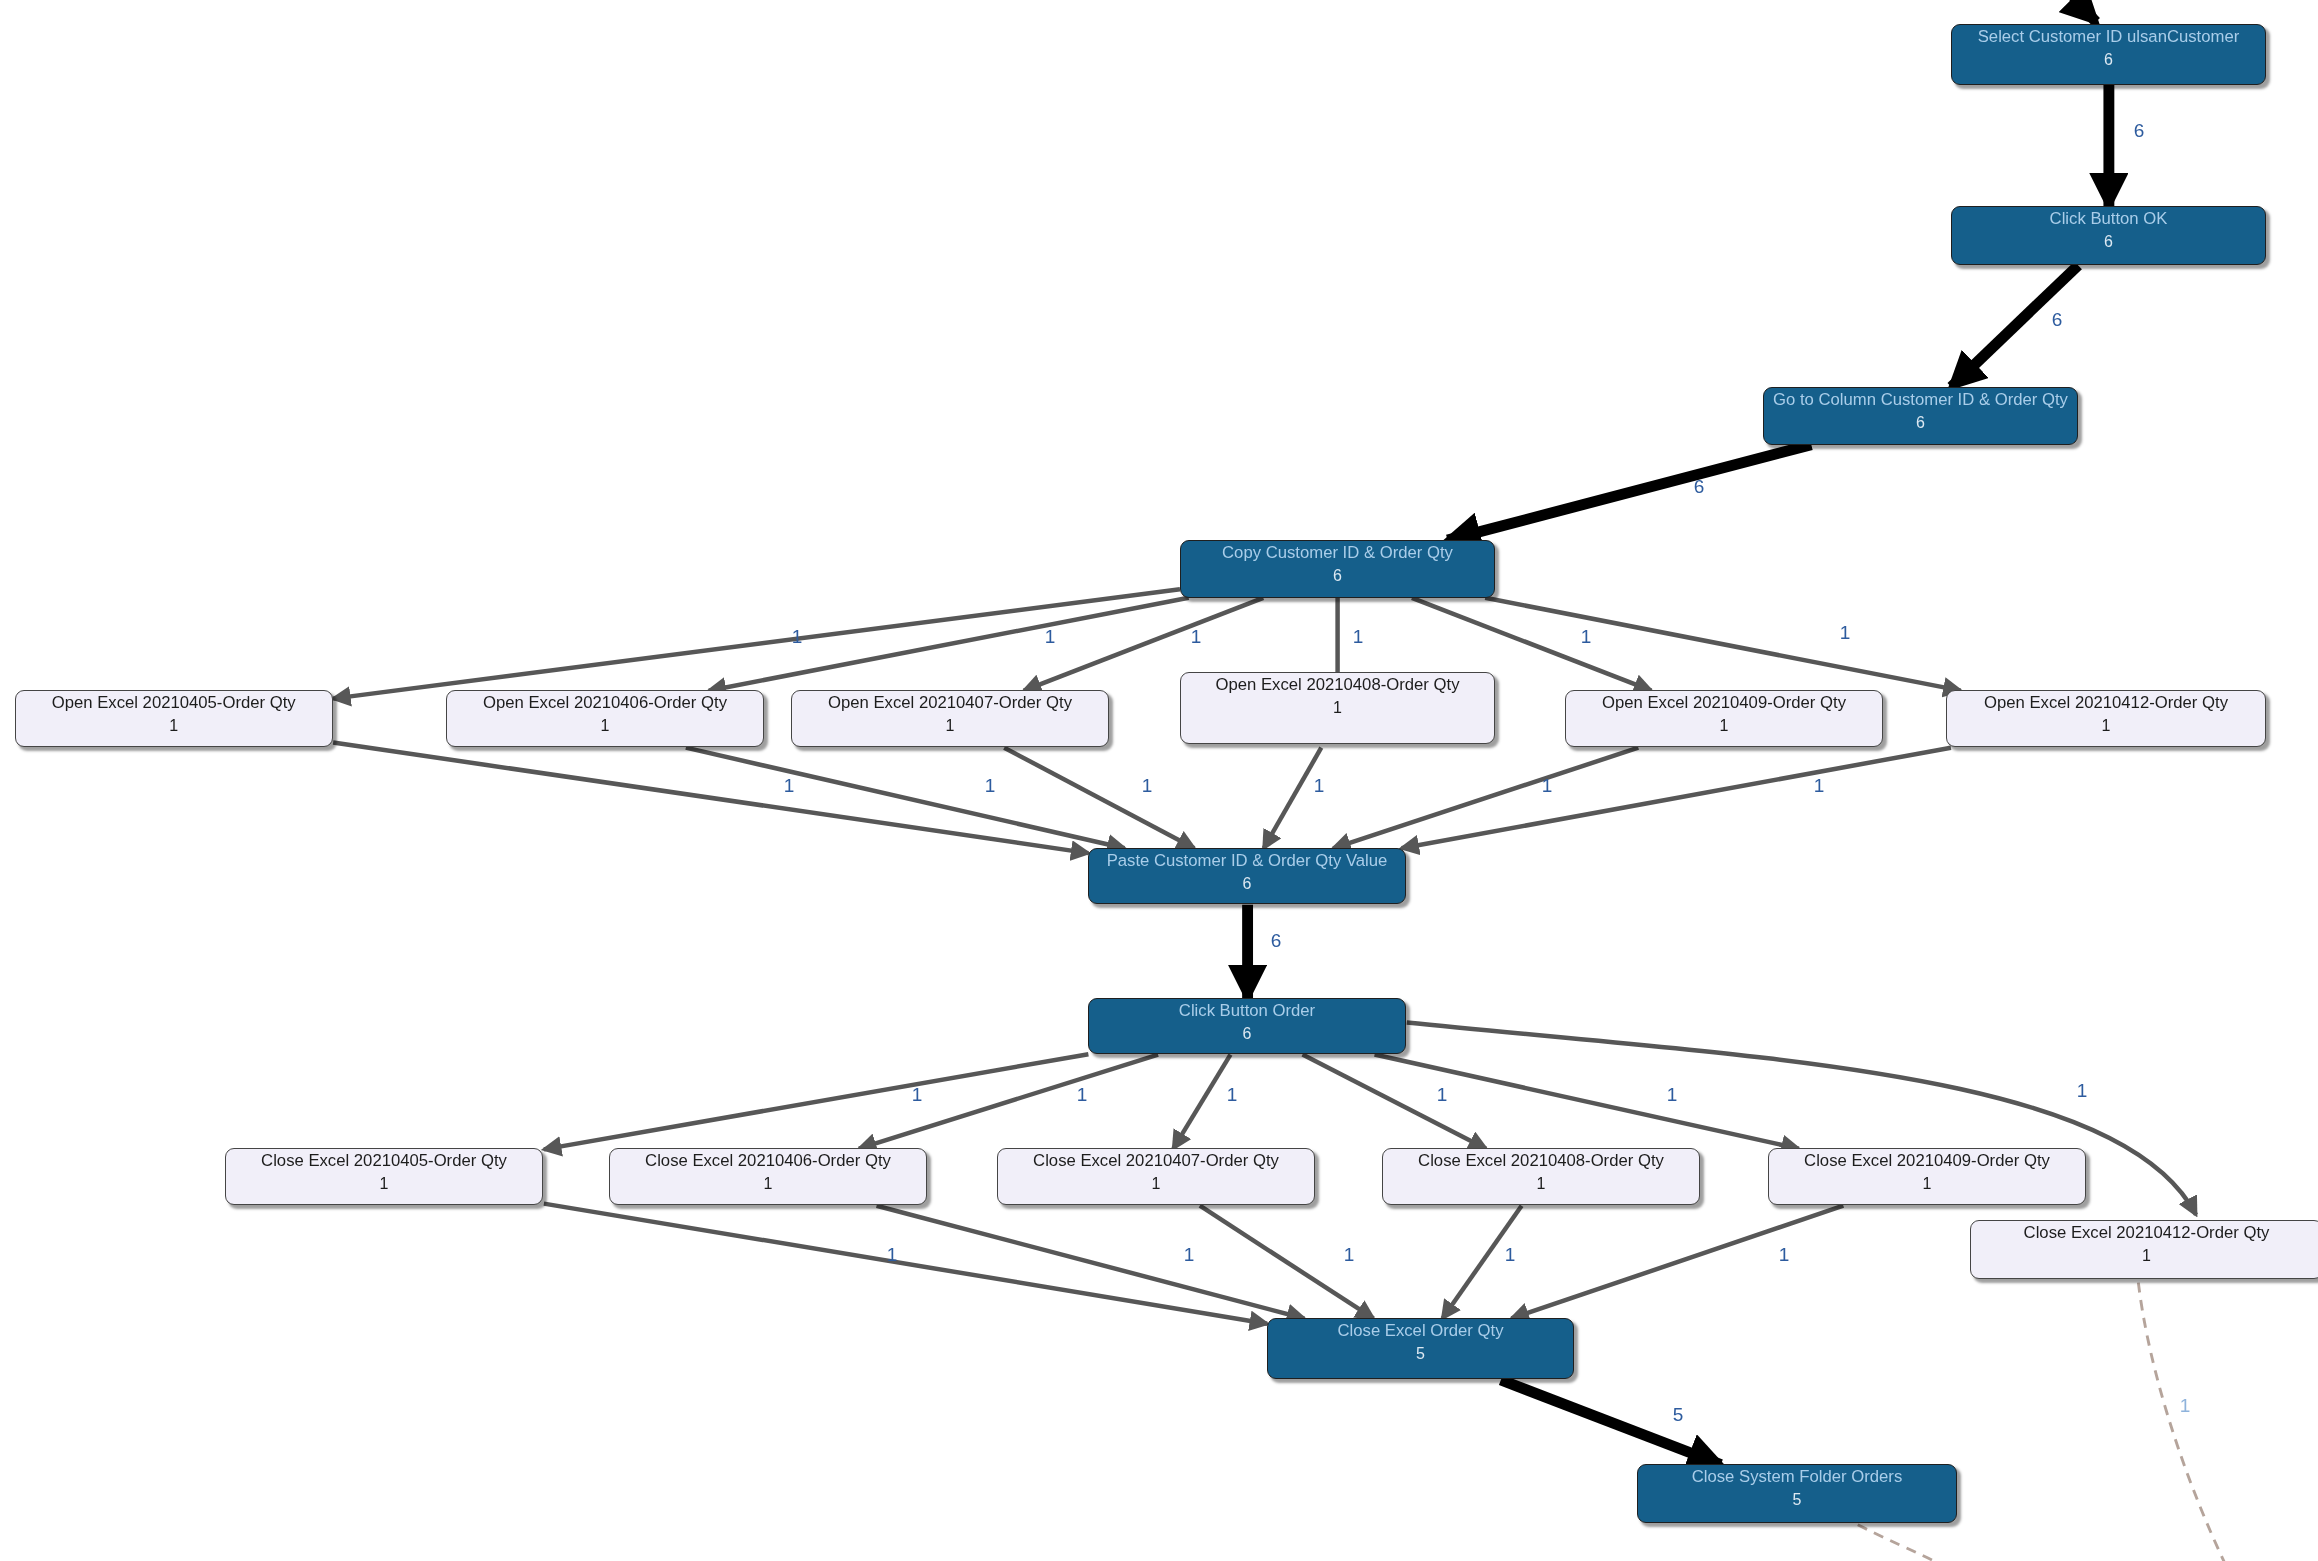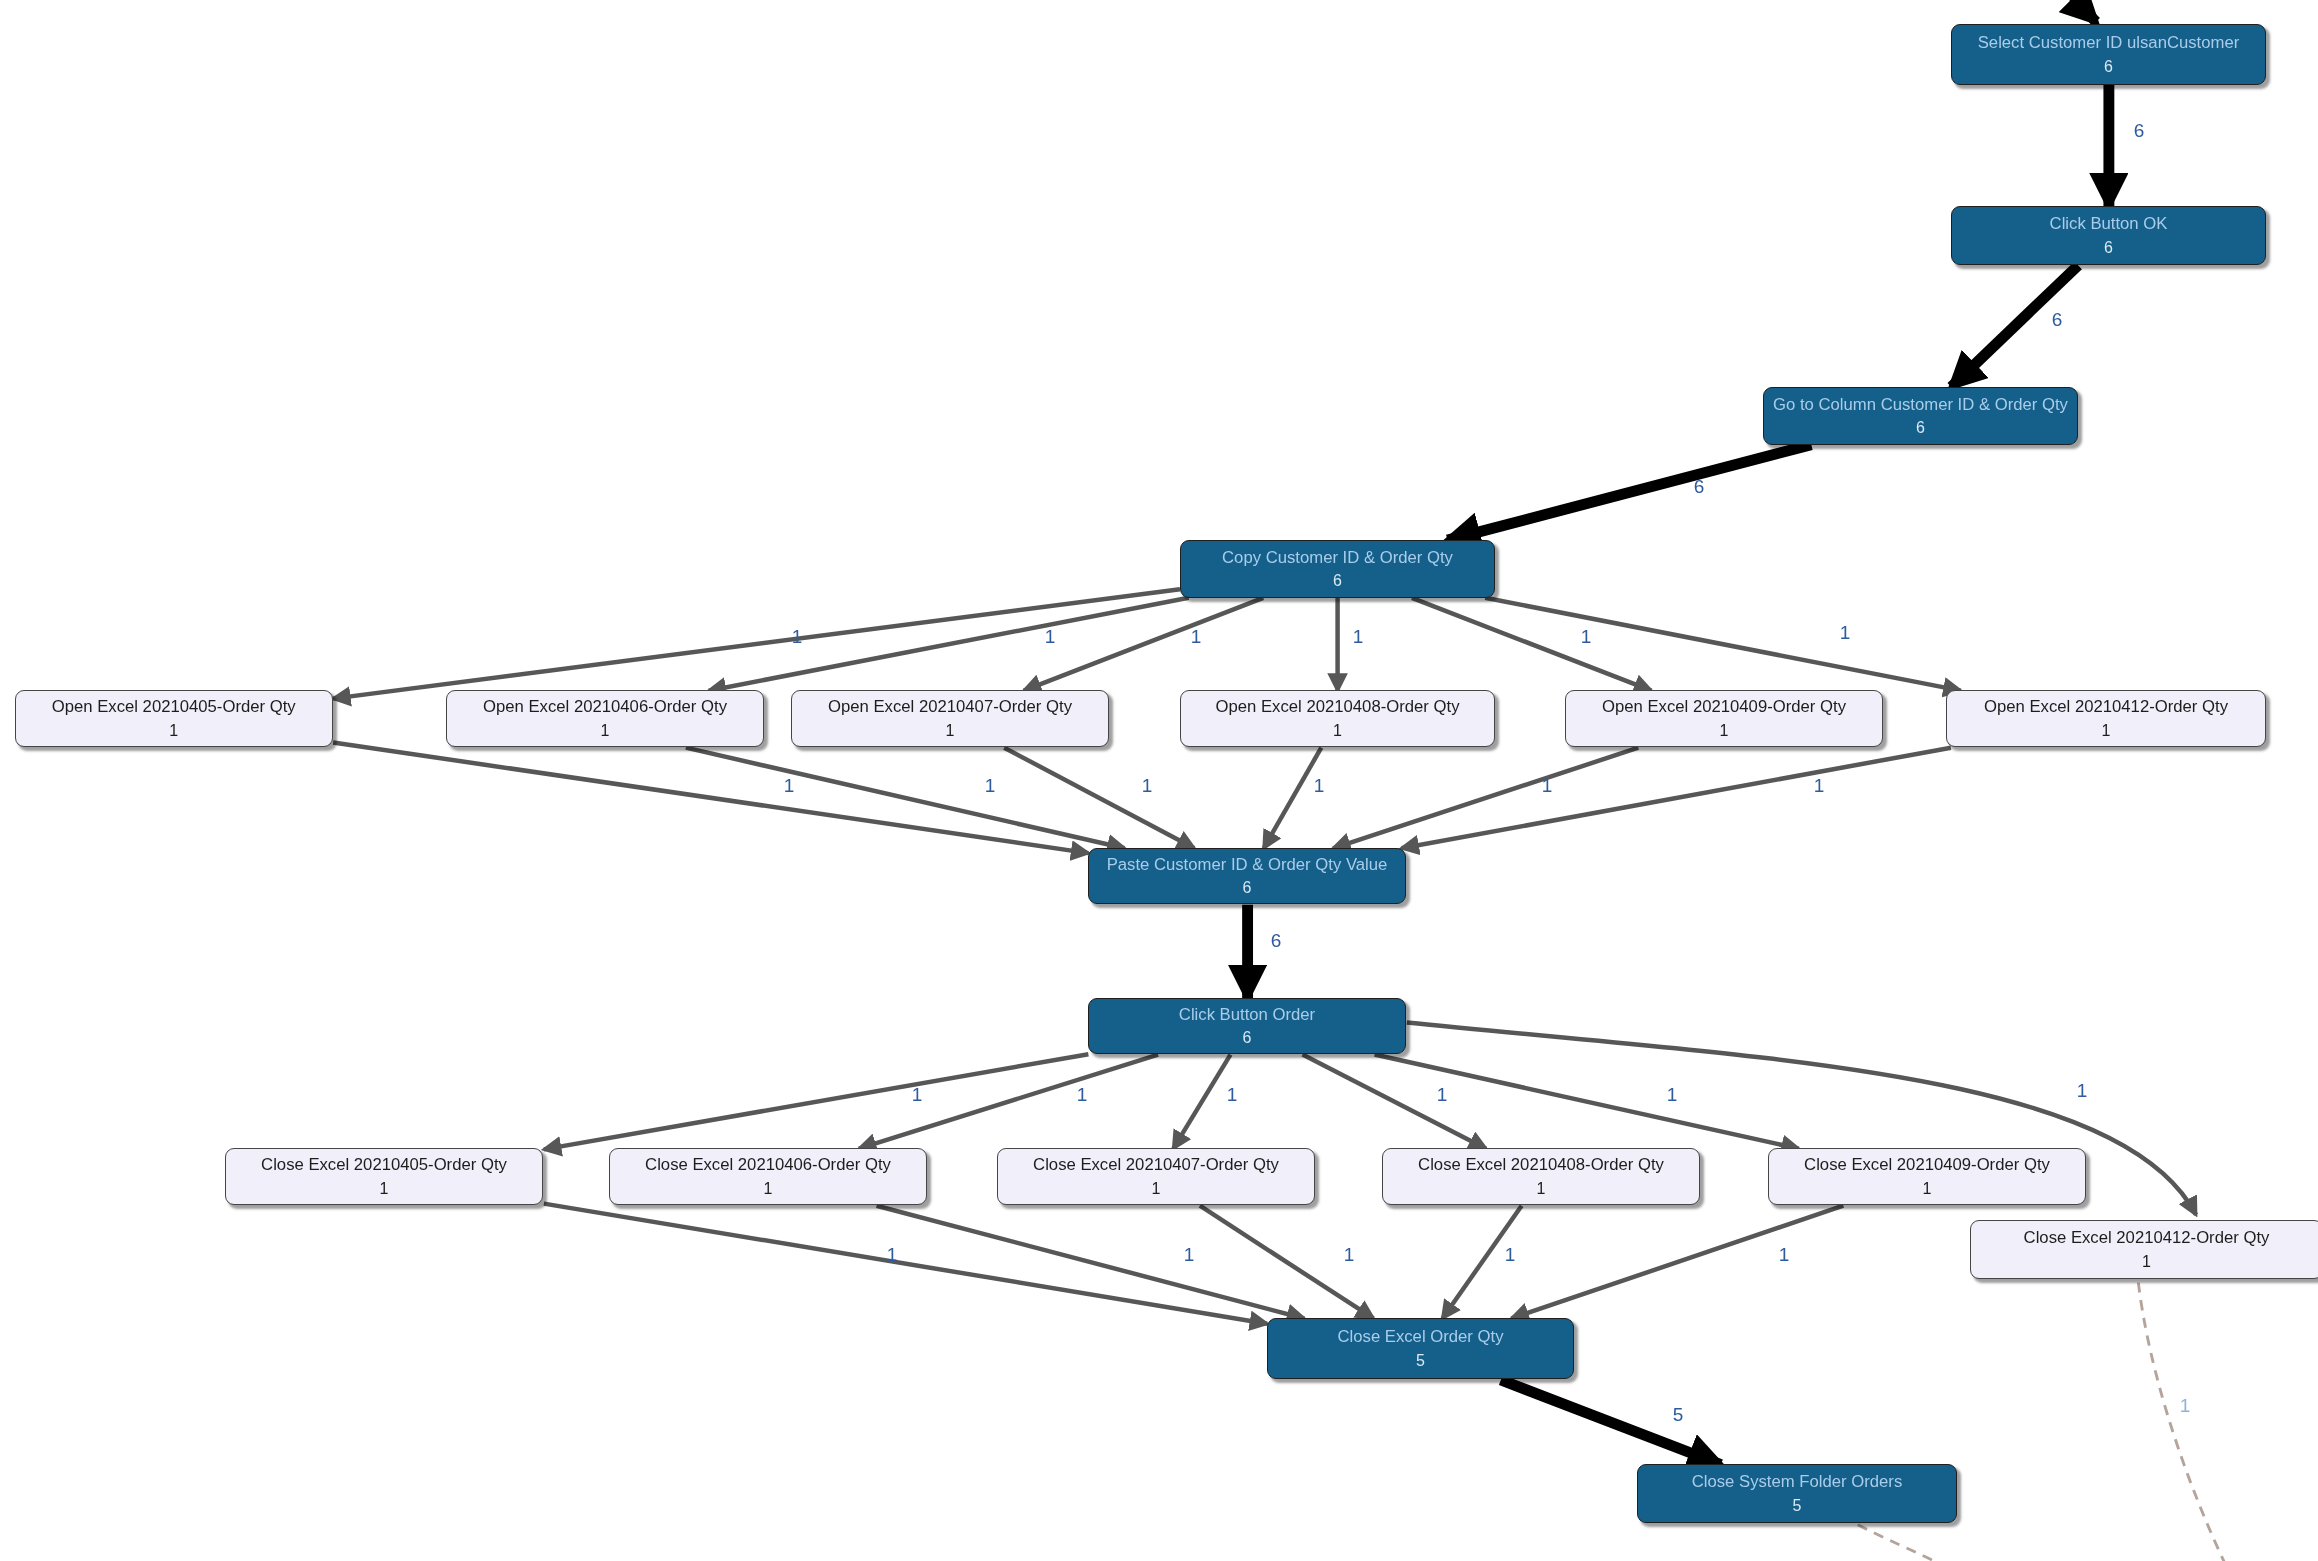--- a/index.html
+++ b/index.html
@@ -3,21 +3,21 @@
 <meta charset="utf-8">
 <style>
   html,body{margin:0;padding:0;background:#ffffff;}
   #canvas{position:relative;width:2319px;height:1562px;background:#ffffff;overflow:hidden;
           font-family:"Liberation Sans",sans-serif;}
   #edges{position:absolute;left:0;top:0;width:2319px;height:1562px;}
   .edge-thick{stroke:#000000;stroke-width:17;fill:none;}
   .edge-normal{stroke:#575757;stroke-width:7;fill:none;}
   .edge-dashed{stroke:#b5a49b;stroke-width:4.5;fill:none;stroke-dasharray:16 12;}
   .node{position:absolute;box-sizing:border-box;border-radius:9px;border:1.9px solid #2b2b2b;
-        display:flex;flex-direction:column;align-items:center;justify-content:center;
+        display:flex;flex-direction:column;align-items:center;
         gap:5.8px;padding:2.6px 5.1px;box-shadow:3.2px 3.8px 2.6px rgba(0,0,0,0.38);}
   .node.active{background:#155f8b;border-color:#1f1f1f;}
   .node.passive{background:#f1eff9;border-color:#454545;}
   .node-label{font-size:16.7px;white-space:nowrap;line-height:1.1;}
   .node-count{font-size:16px;line-height:1;}
   .active .node-label{color:#a9cde9;}
   .active .node-count{color:#dce8f2;}
   .passive .node-label{color:#1d1d1d;}
   .passive .node-count{color:#1d1d1d;}
   .edge-label{position:absolute;transform:translate(-50%,-50%);font-size:19px;
@@ -118,21 +118,21 @@
       <span class="node-count">1</span>
     </div>
     <div class="node passive" style="left: 402px; top: 690px; width: 318px; height: 57px; margin-left: 44px;">
       <span class="node-label">Open Excel 20210406-Order Qty</span>
       <span class="node-count">1</span>
     </div>
     <div class="node passive" style="left: 791px; top: 690px; width: 318px; height: 57px;">
       <span class="node-label">Open Excel 20210407-Order Qty</span>
       <span class="node-count">1</span>
     </div>
-    <div class="node passive" style="left: 1180px; top: 690px; width: 315px; height: 57px;">
+    <div class="node passive" style="left: 1180px; top: 672px; width: 315px; height: 72px;">
       <span class="node-label">Open Excel 20210408-Order Qty</span>
       <span class="node-count">1</span>
     </div>
     <div class="node passive" style="left: 1565px; top: 690px; width: 318px; height: 57px;">
       <span class="node-label">Open Excel 20210409-Order Qty</span>
       <span class="node-count">1</span>
     </div>
     <div class="node passive" style="left: 1946px; top: 690px; width: 320px; height: 57px;">
       <span class="node-label">Open Excel 20210412-Order Qty</span>
       <span class="node-count">1</span>

